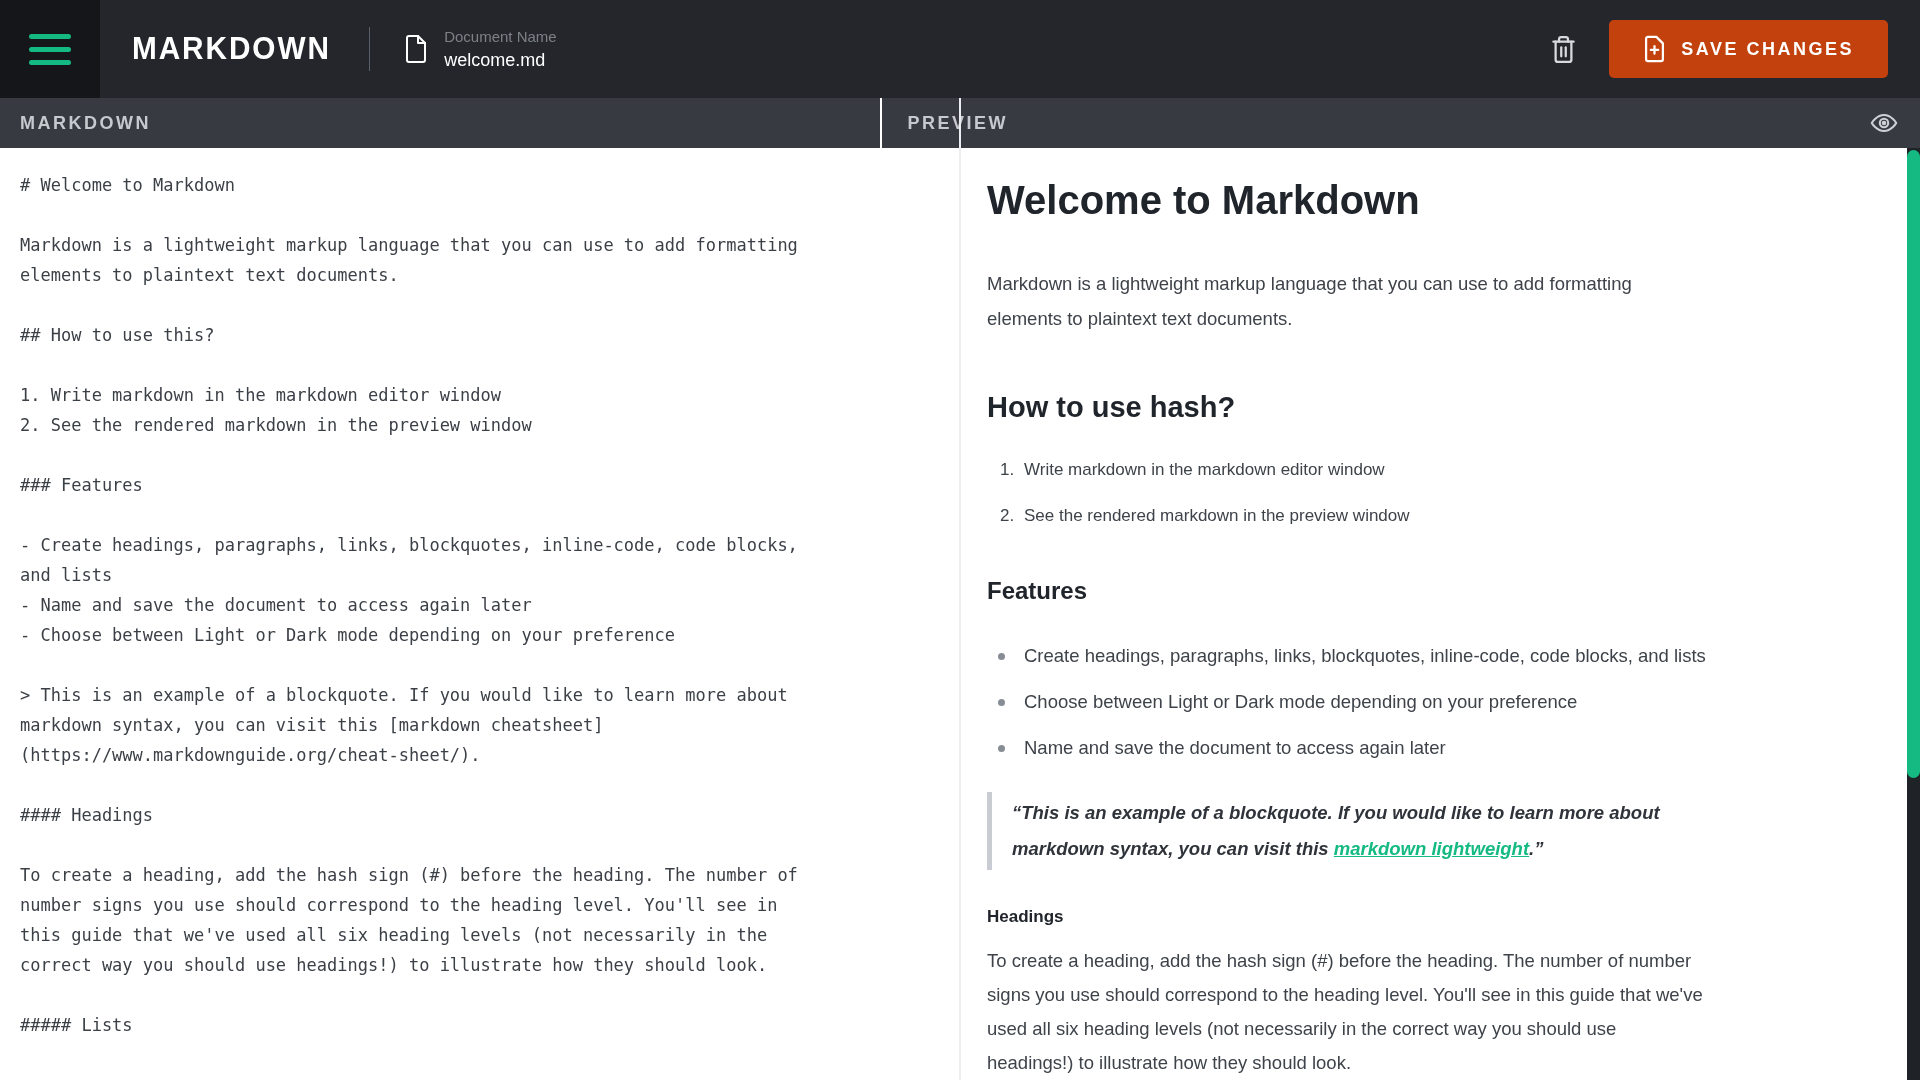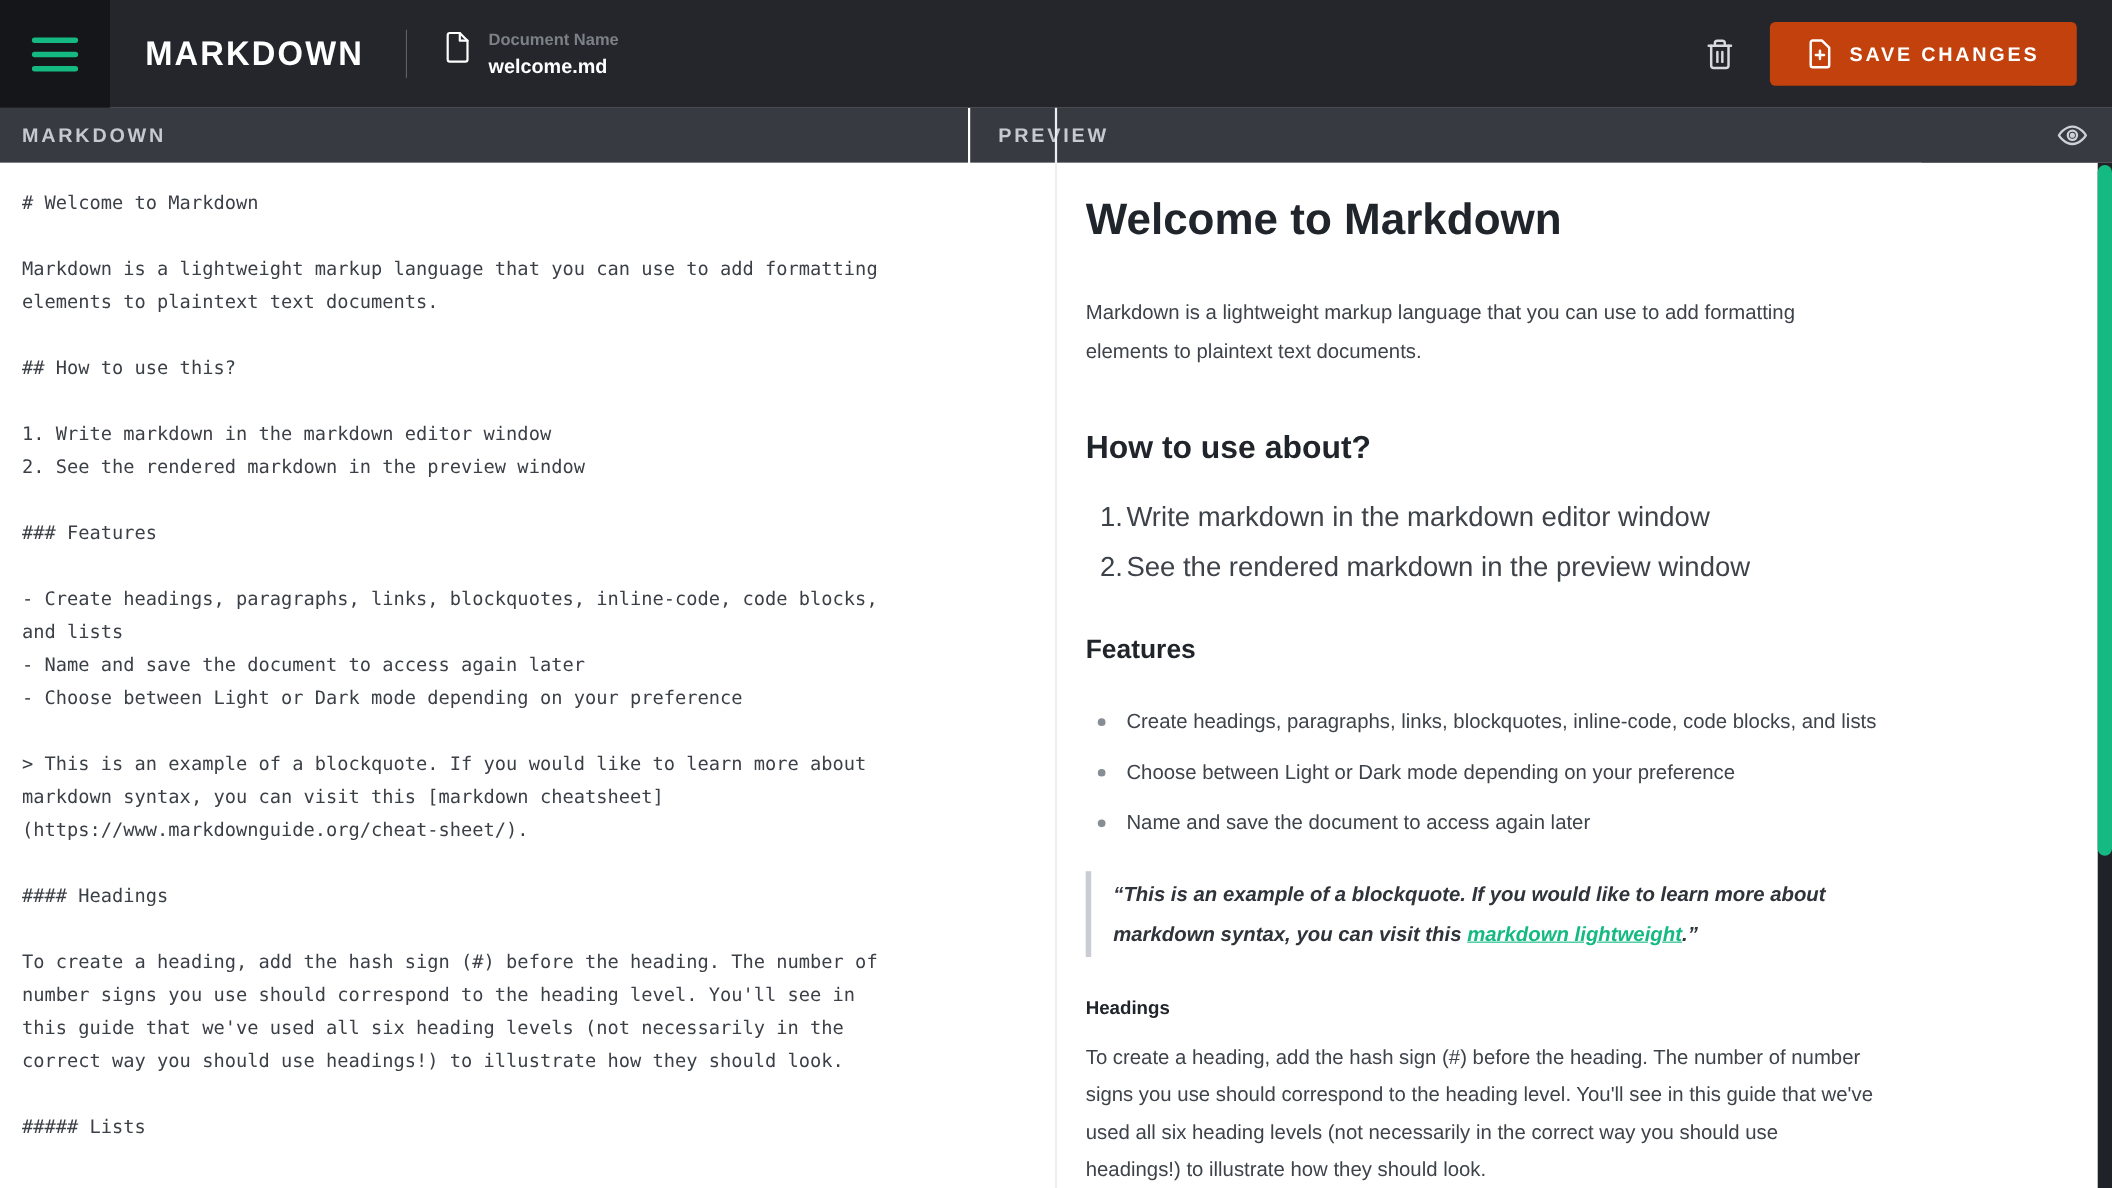--- a/index.html
+++ b/index.html
@@ -9,21 +9,21 @@
 
   
   .topbar { position:absolute; left:0; top:0; width:1920px; height:98px;
             background:#24262C; display:flex; align-items:center; }
   .menu-btn { width:100px; height:98px; background:#151619; display:flex; flex-direction:column;
               justify-content:center; align-items:center; gap:8px; cursor:pointer; flex:0 0 auto; }
   .menu-btn .bar { width:42px; height:5px; border-radius:3px; background:#14BA82; }
   .logo { color:#FFFFFF; font-size:31px; font-weight:700; letter-spacing:2px;
           margin-left:32px; white-space:nowrap; transform:scaleX(.96); transform-origin:left center; }
   .header-vdiv { width:1px; height:44px; background:#5A6069; margin:0 34px 0 30px; }
-  .doc { display:flex; align-items:flex-start; gap:16px;font-weight:bold; }
+  .doc { display:flex; align-items:center; gap:16px; }
   .doc-icon svg { display:block; }
   .doc-label { color:#7C8187; font-size:15px; }
   .doc-name { color:#FFFFFF; font-size:18px; margin-top:5px; }
   .topbar-spacer { flex:1; }
   .trash-btn { background:none; border:none; cursor:pointer; margin-right:32px; padding:0; line-height:0; }
   .save-btn { height:58px; margin-right:32px; padding:0 34px; border:none; border-radius:5px;
               background:#c2410c; color:#fff; font-family:"Liberation Sans",sans-serif;
               font-size:18px; font-weight:700; letter-spacing:2.5px; display:flex;
               align-items:center; gap:15px; cursor:pointer; }
 
@@ -49,21 +49,21 @@
 
   
   .preview-body { position:absolute; left:961px; top:148px; width:786px; height:932px;
                   background:#FFFFFF; overflow:hidden; padding:18px 40px 0 26px;
                   color:#3E434A; }
   .preview-body h1 { font-size:40px; line-height:52px; font-weight:700; color:#20242B; margin-top:8px; }
   .pv-p { font-size:18.5px; line-height:35px; color:#3E434A; }
   .pv-intro { margin-top:40px; }
   .preview-body h2 { font-size:29px; line-height:38px; font-weight:700; color:#20242B; margin-top:52px; }
   .pv-ol { margin-top:26px; list-style:none; counter-reset:n; }
-  .pv-ol li { counter-increment:n; font-size:25px; line-height:36px; margin-bottom:10px;
+  .pv-ol li { counter-increment:n; font-size:17px; line-height:36px; margin-bottom:10px;
               padding-left:37px; position:relative; color:#3E434A; }
   .pv-ol li::before { content:counter(n)"."; position:absolute; left:13px; color:#3E434A; }
   .preview-body h3 { font-size:24px; line-height:30px; font-weight:700; color:#20242B; margin-top:42px; }
   .pv-ul { margin-top:32px; list-style:none; }
   .pv-ul li { font-size:18.5px; line-height:36px; margin-bottom:10px; padding-left:37px;
               position:relative; color:#3E434A; }
   .pv-ul li::before { content:""; position:absolute; left:11px; top:15px; width:7px; height:7px;
                       border-radius:50%; background:#878D94; }
   .pv-quote { margin-top:26px; border-left:5px solid #C9CDD3; padding:3px 0 3px 20px;
               font-style:italic; font-weight:700; font-size:18.5px; line-height:36px; color:#2F333A; }
@@ -175,21 +175,21 @@
 number signs you use should correspond to the heading level. You'll see in
 this guide that we've used all six heading levels (not necessarily in the
 correct way you should use headings!) to illustrate how they should look.
 
 ##### Lists</pre>
   </div>
 
   <div class="preview-body">
     <h1>Welcome to Markdown</h1>
     <p class="pv-p pv-intro">Markdown is a lightweight markup language that you can use to add formatting elements to plaintext text documents.</p>
-    <h2>How to use about?</h2>
+    <h2>How to use hash?</h2>
     <ol class="pv-ol">
         <li>Write markdown in the markdown editor window</li>
         <li>See the rendered markdown in the preview window</li>
       </ol>
     <h3>Features</h3>
     <ul class="pv-ul">
         <li>Create headings, paragraphs, links, blockquotes, inline-code, code blocks, and lists</li>
         <li>Choose between Light or Dark mode depending on your preference</li>
         <li>Name and save the document to access again later</li>
       </ul>

